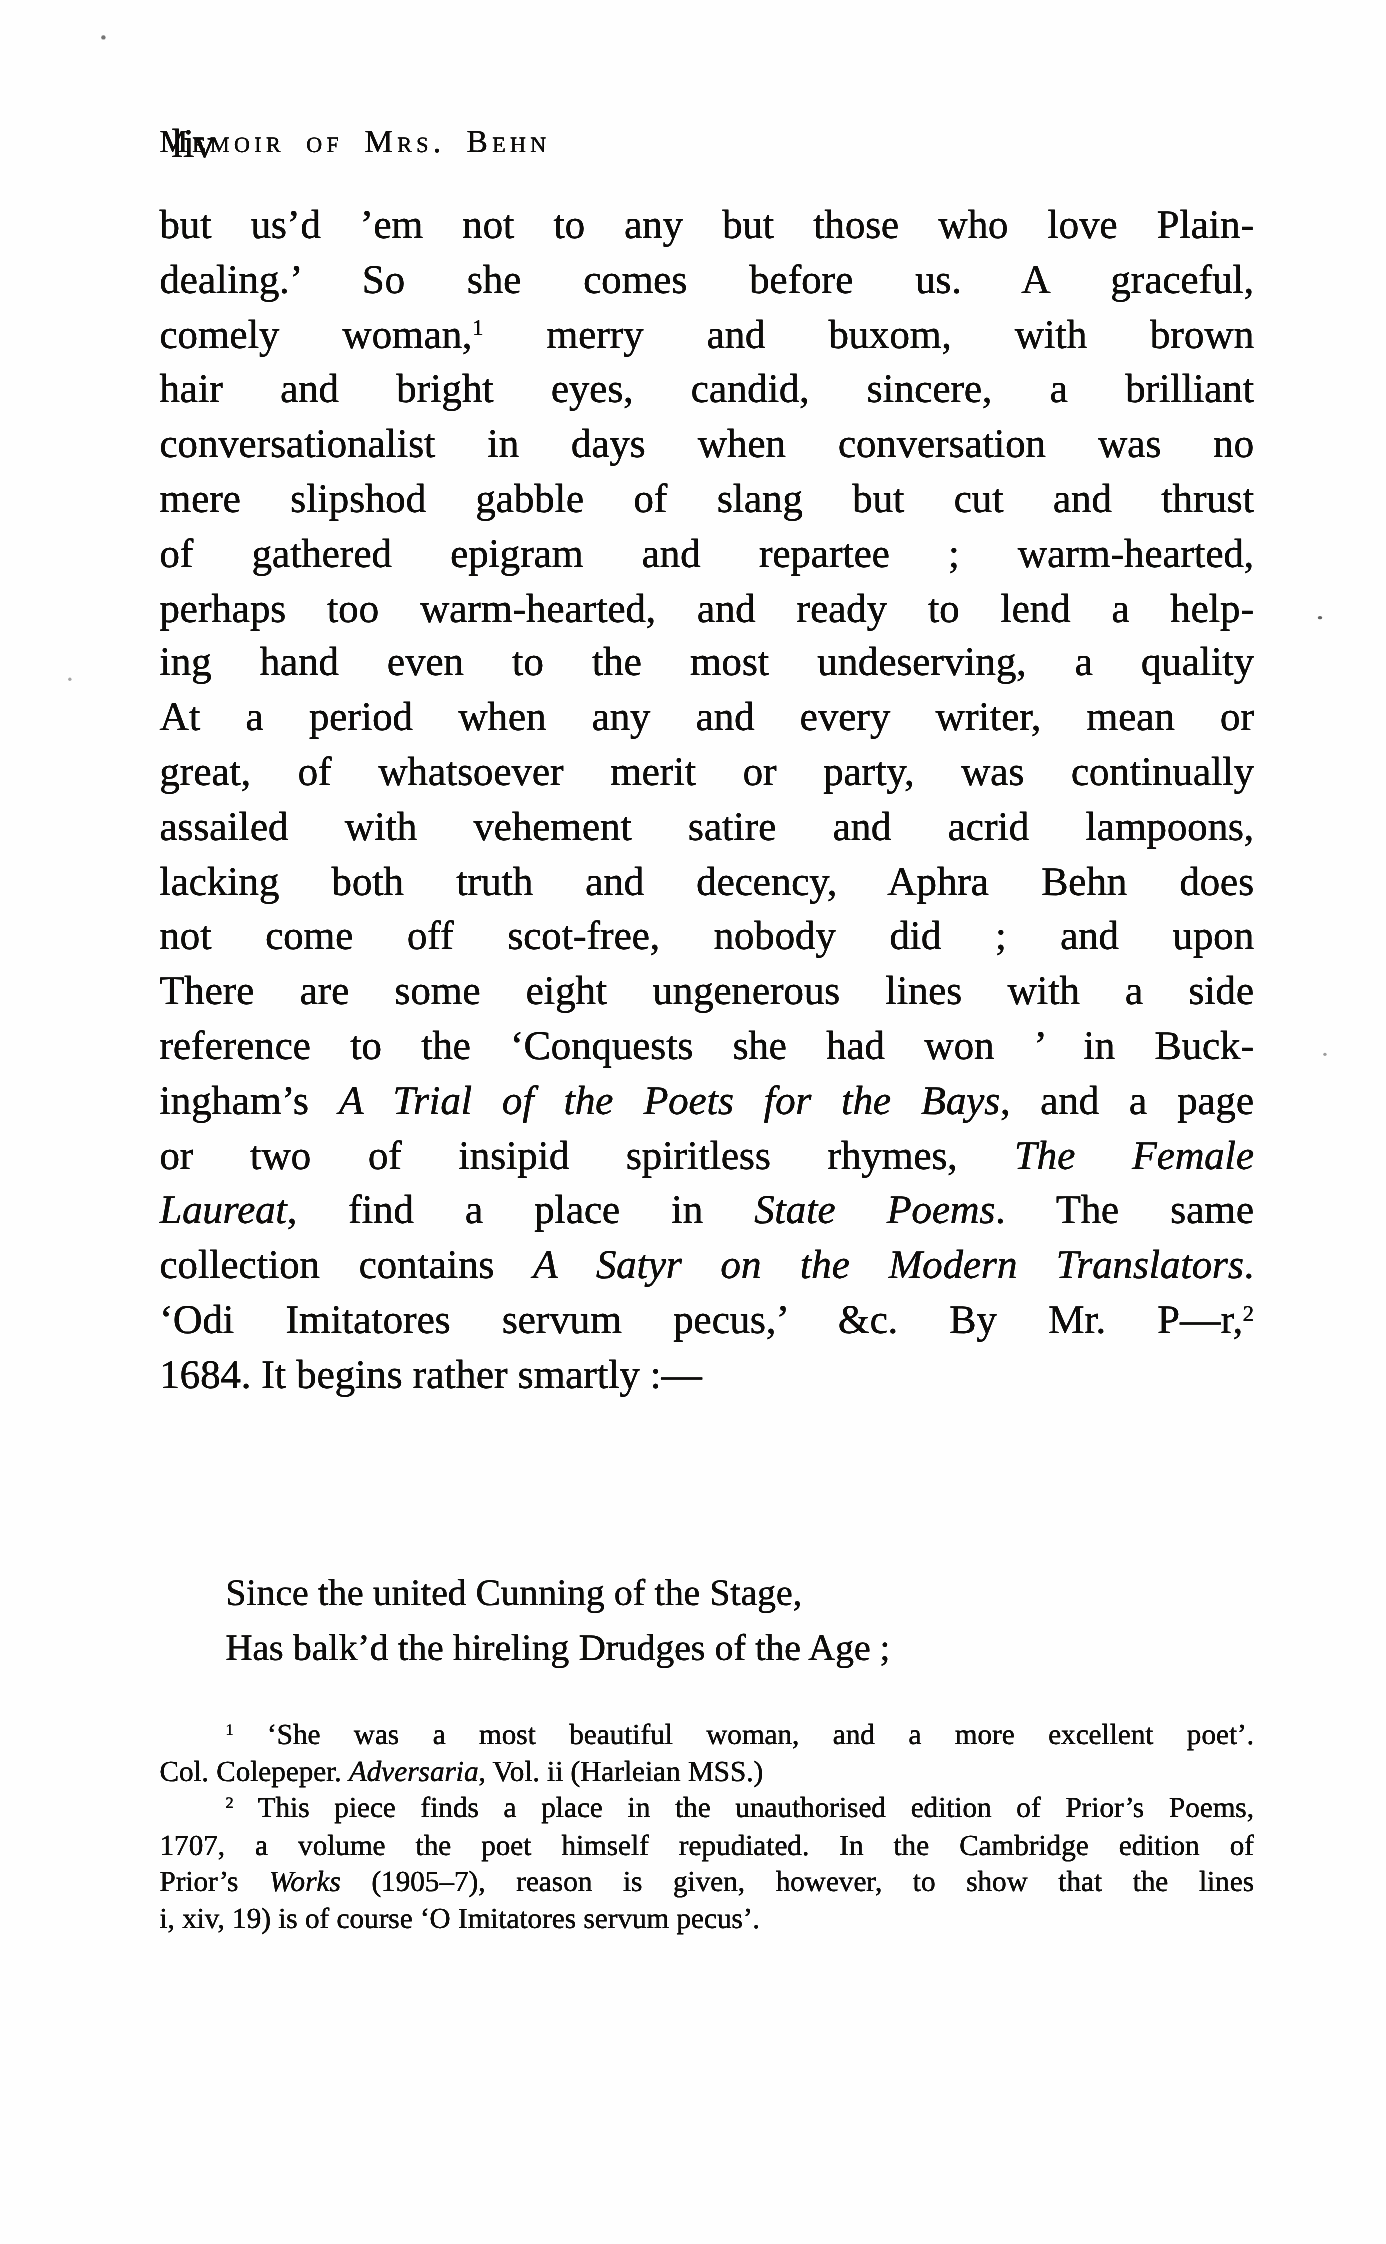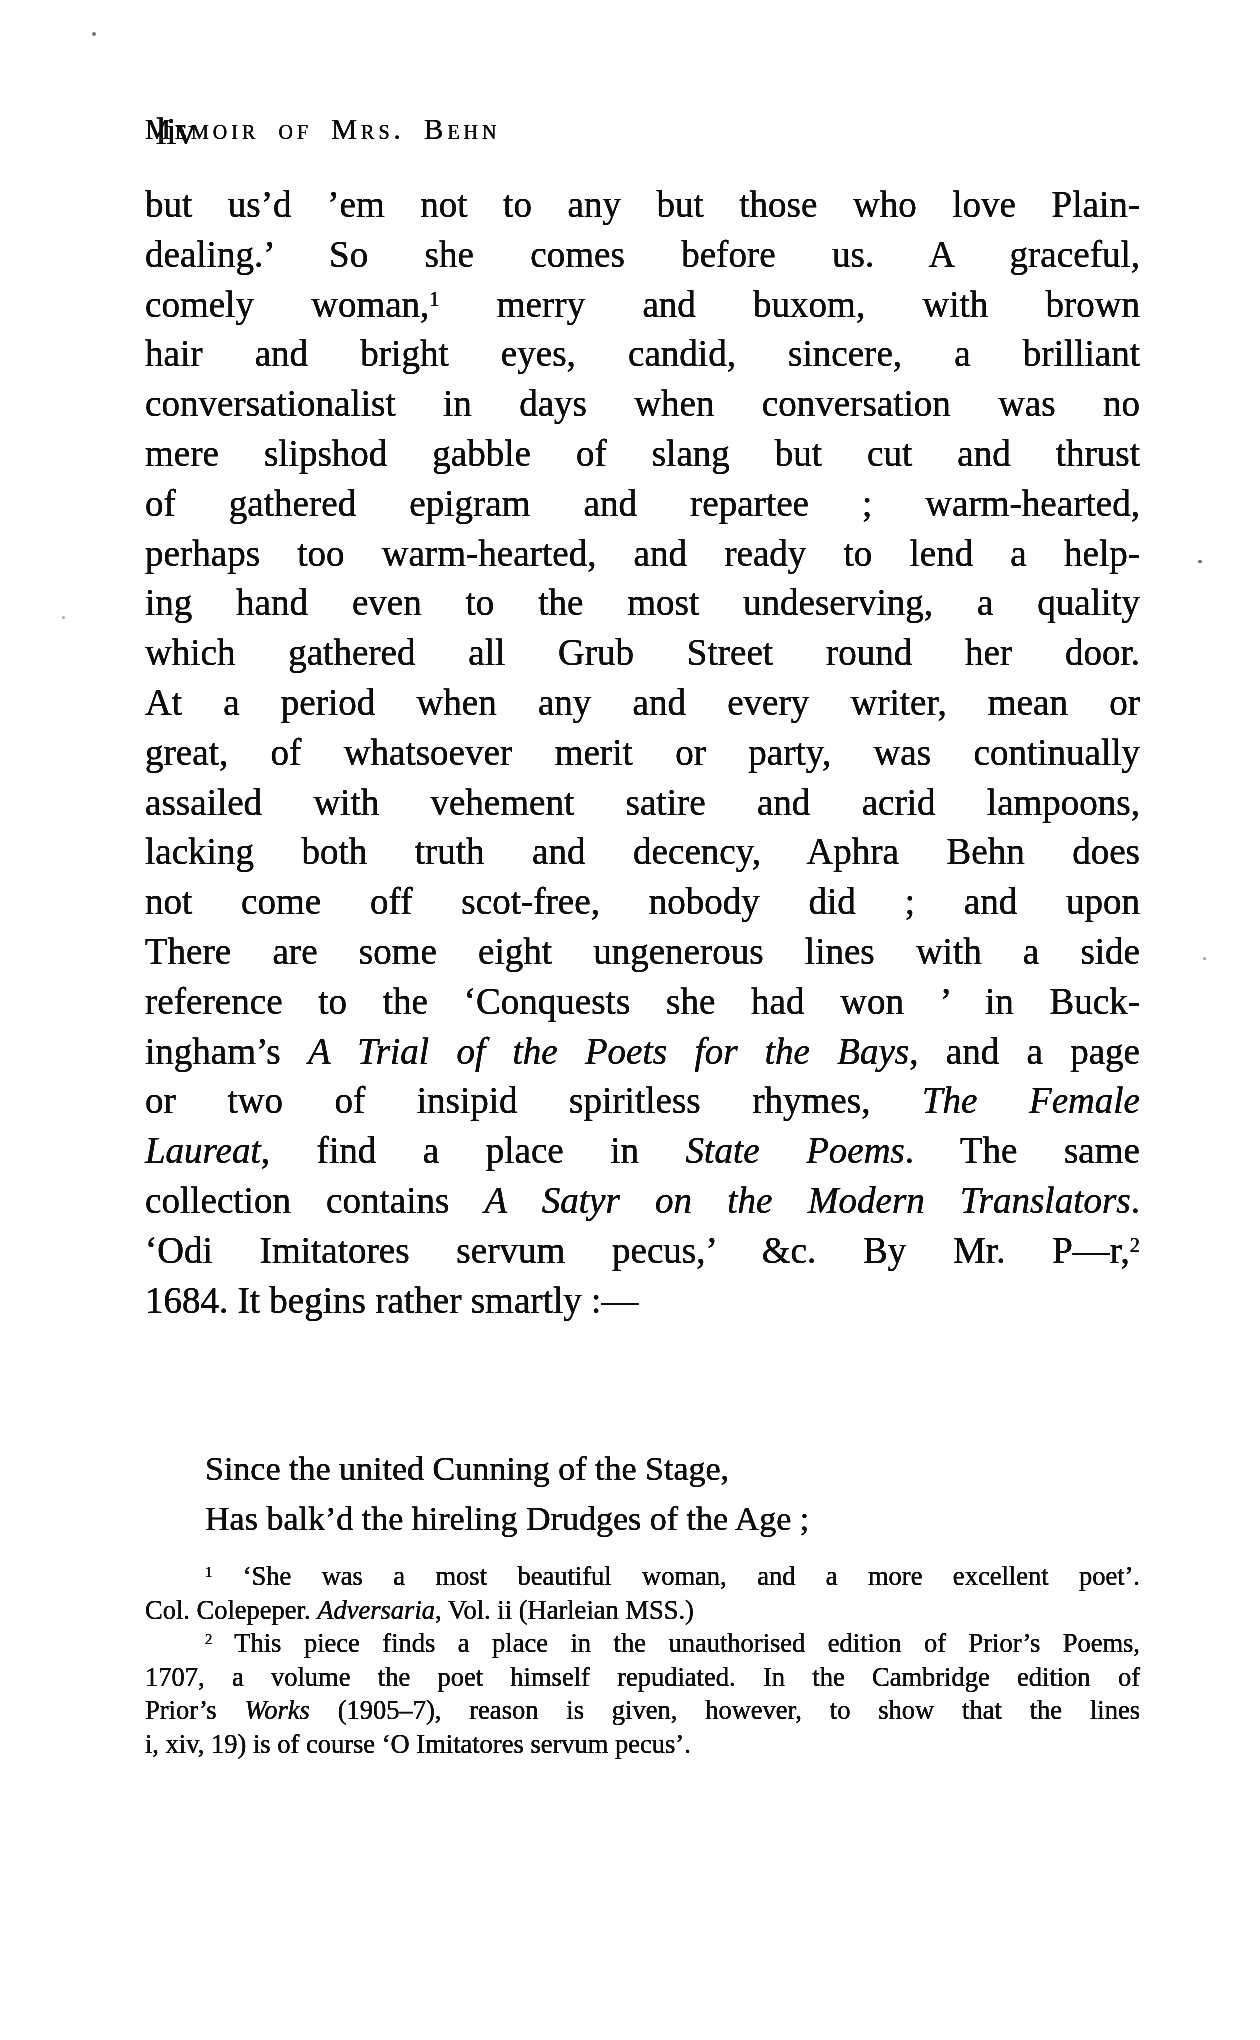--- a/index.html
+++ b/index.html
@@ -60,21 +60,20 @@
     vertical-align: 0.55em;
     letter-spacing: 0;
   }
 
   .verse {
     position: absolute;
     left: 205px; top: 1424px;
     width: 935px;
     font-size: 34px;
     line-height: 50px;
-    margin-top: 20px;
   }
   .verse .line { text-align: left; }
 
   .footnotes {
     position: absolute;
     left: 145px; top: 1560px;
     width: 995px;
     font-size: 26.5px;
     line-height: 33.6px;
   }
@@ -108,21 +107,20 @@
   <div class="bodytext">
       <div class="line jl">but us’d ’em not to any but those who love Plain-</div>
       <div class="line jl">dealing.’ So she comes before us. A graceful,</div>
       <div class="line jl">comely woman,<sup>1</sup> merry and buxom, with brown</div>
       <div class="line jl">hair and bright eyes, candid, sincere, a brilliant</div>
       <div class="line jl">conversationalist in days when conversation was no</div>
       <div class="line jl">mere slipshod gabble of slang but cut and thrust</div>
       <div class="line jl">of gathered epigram and repartee ; warm-hearted,</div>
       <div class="line jl">perhaps too warm-hearted, and ready to lend a help-</div>
       <div class="line jl">ing hand even to the most undeserving, a quality</div>
-      <div class="line jl">which gathered all Grub Street round her door.</div>
       <div class="line jl">At a period when any and every writer, mean or</div>
       <div class="line jl">great, of whatsoever merit or party, was continually</div>
       <div class="line jl">assailed with vehement satire and acrid lampoons,</div>
       <div class="line jl">lacking both truth and decency, Aphra Behn does</div>
       <div class="line jl">not come off scot-free, nobody did ; and upon</div>
       <div class="line jl">There are some eight ungenerous lines with a side</div>
       <div class="line jl">reference to the ‘Conquests she had won ’ in Buck-</div>
       <div class="line jl">ingham’s <i>A Trial of the Poets for the Bays</i>, and a page</div>
       <div class="line jl">or two of insipid spiritless rhymes, <i>The Female</i></div>
       <div class="line jl"><i>Laureat</i>, find a place in <i>State Poems</i>. The same</div>

